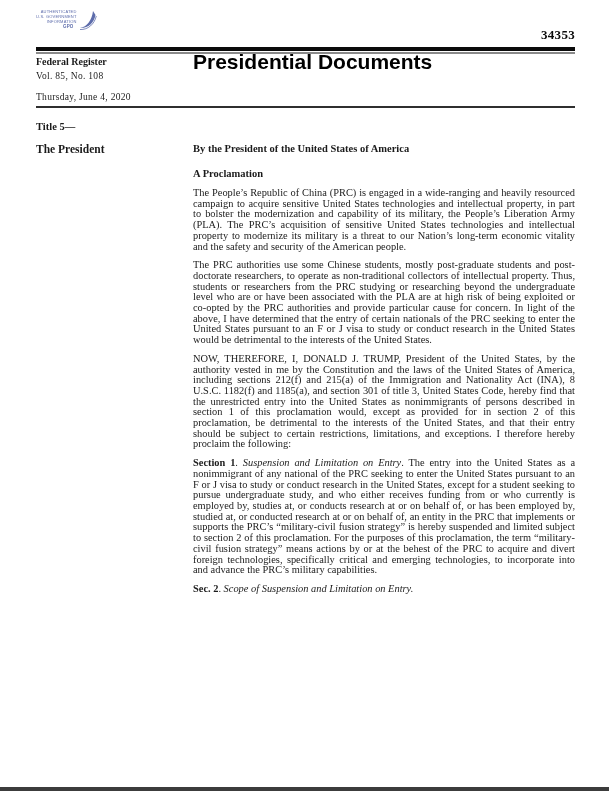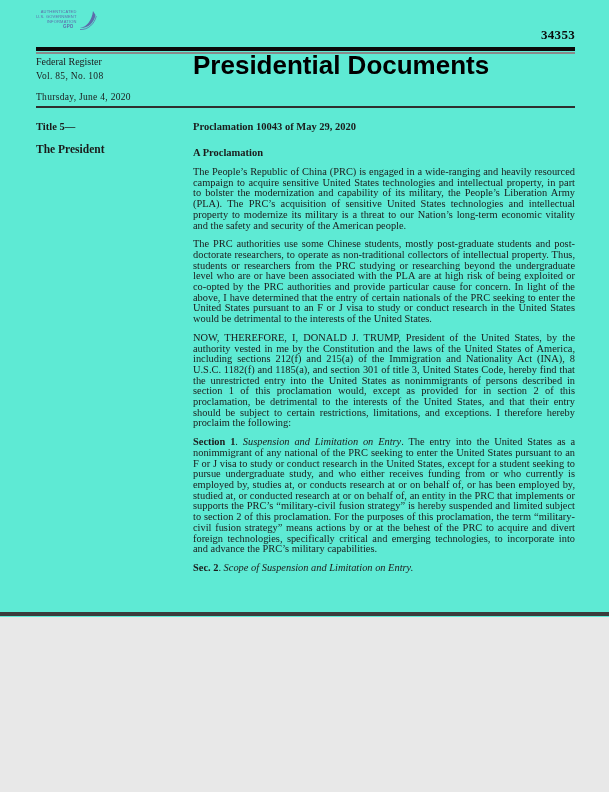--- a/index.html
+++ b/index.html
@@ -3,22 +3,22 @@
 <meta charset="utf-8">
 <style>
   html, body { margin: 0; padding: 0; }
   body {
     width: 609px; height: 792px;
     background: #e8e8e8;
     font-family: "Liberation Serif", serif;
   }
   .page {
     position: relative;
-    width: 609px; height: 617px;
-    background: #5eead4;
+    width: 609px; height: 792px;
+    background: #ffffff;
     overflow: hidden;
     color: var(--text, #1b1b1b);
   }
 
   
   .gpo-logo { position: absolute; left: 36px; top: 9px; display: flex; align-items: flex-start; }
   .gpo-lines {
     text-align: right;
     font-family: "Liberation Sans", sans-serif;
     font-size: 4px; line-height: 5px;
@@ -29,27 +29,27 @@
   .swoosh { color: var(--logo-blue, #5d6cab); margin-left: 1px; }
 
   
   .page-number { position: absolute; top: 27px; right: 34px; font-weight: bold; font-size: 13px; letter-spacing: .3px; color: #0b0b0b; }
   .rule-double { position: absolute; left: 36px; right: 34px; top: 47px; }
   .rule-double .thick { height: 3.5px; background: var(--rule-dark, #0b0b0b); }
   .rule-double .thin  { height: 1.5px; background: var(--rule-gray, #8a8a8a); margin-top: 1.5px; }
   .rule-single { position: absolute; left: 36px; right: 34px; top: 106px; height: 1.5px; background: #2f2f2f; }
 
   
-  .fr-title { position: absolute; left: 36px; top: 56px; font-weight: normal; font-size: 10px; }
+  .fr-title { position: absolute; left: 36px; top: 56px; font-weight: bold; font-size: 10px; }
   .fr-vol   { position: absolute; left: 36px; top: 71px; font-size: 9.5px; letter-spacing: .3px; }
   .fr-date  { position: absolute; left: 36px; top: 92px; font-size: 9.5px; letter-spacing: .3px; }
   .section-title {
     position: absolute; left: 193px; top: 50px; margin: 0;
     font-family: "Liberation Sans", sans-serif;
-    font-weight: bold; font-size: 26px; color: #000;
+    font-weight: bold; font-size: 21px; color: #000;
   }
 
   
   .content { position: absolute; left: 36px; top: 121px; width: 539px; display: grid; grid-template-columns: 157px 1fr; }
   .title3    { font-weight: bold; font-size: 10.5px; line-height: 12px; }
   .president { font-weight: bold; font-size: 11.5px; margin-top: 10px; }
 
   .body-col { width: 382px; }
   .proc-heading { font-weight: bold; font-size: 10.5px; line-height: 12px; }
   .proc-title { margin: 10px 0 0 0; font-weight: bold; font-size: 11.5px; line-height: 15px; text-align: justify; }
@@ -98,21 +98,21 @@
   <h1 class="section-title">Presidential Documents</h1>
 
   <div class="rule-single"></div>
 
   <div class="content">
     <div class="margin-col">
       <div class="title3">Title 5—</div>
       <div class="president">The President</div>
     </div>
     <div class="body-col">
-      <div class="proc-heading">Proclamation 10043 of May 29, 2020</div>
+      <div class="byline">By the President of the United States of America</div>
       <div class="subhead">A Proclamation</div>
       <div id="paragraphs">
           <div class="para"><span>The People’s Republic of China (PRC) is engaged in a wide-ranging and heavily resourced campaign to acquire sensitive United States technologies and intellectual property, in part to bolster the modernization and capability of its military, the People’s Liberation Army (PLA). The PRC’s acquisition of sensitive United States technologies and intellectual property to modernize its military is a threat to our Nation’s long-term economic vitality and the safety and security of the American people.</span></div>
           <div class="para"><span>The PRC authorities use some Chinese students, mostly post-graduate students and post-doctorate researchers, to operate as non-traditional collectors of intellectual property. Thus, students or researchers from the PRC studying or researching beyond the undergraduate level who are or have been associated with the PLA are at high risk of being exploited or co-opted by the PRC authorities and provide particular cause for concern. In light of the above, I have determined that the entry of certain nationals of the PRC seeking to enter the United States pursuant to an F or J visa to study or conduct research in the United States would be detrimental to the interests of the United States.</span></div>
           <div class="para"><span>NOW, THEREFORE, I, DONALD J. TRUMP, President of the United States, by the authority vested in me by the Constitution and the laws of the United States of America, including sections 212(f) and 215(a) of the Immigration and Nationality Act (INA), 8 U.S.C. 1182(f) and 1185(a), and section 301 of title 3, United States Code, hereby find that the unrestricted entry into the United States as nonimmigrants of persons described in section 1 of this proclamation would, except as provided for in section 2 of this proclamation, be detrimental to the interests of the United States, and that their entry should be subject to certain restrictions, limitations, and exceptions. I therefore hereby proclaim the following:</span></div>
           <div class="para"><span style="font-weight: bold;">Section 1</span><span>. </span><span style="font-style: italic;">Suspension and Limitation on Entry</span><span>. The entry into the United States as a nonimmigrant of any national of the PRC seeking to enter the United States pursuant to an F or J visa to study or conduct research in the United States, except for a student seeking to pursue undergraduate study, and who either receives funding from or who currently is employed by, studies at, or conducts research at or on behalf of, or has been employed by, studied at, or conducted research at or on behalf of, an entity in the PRC that implements or supports the PRC’s “military-civil fusion strategy” is hereby suspended and limited subject to section 2 of this proclamation. For the purposes of this proclamation, the term “military-civil fusion strategy” means actions by or at the behest of the PRC to acquire and divert foreign technologies, specifically critical and emerging technologies, to incorporate into and advance the PRC’s military capabilities.</span></div>
           <div class="para tight"><span style="font-weight: bold;">Sec. 2</span><span>. </span><span style="font-style: italic;">Scope of Suspension and Limitation on Entry.</span></div>
         </div>
     </div>
   </div>

